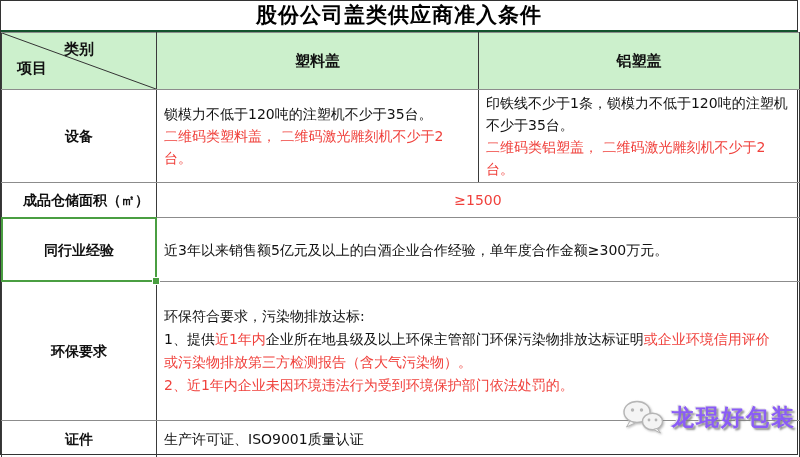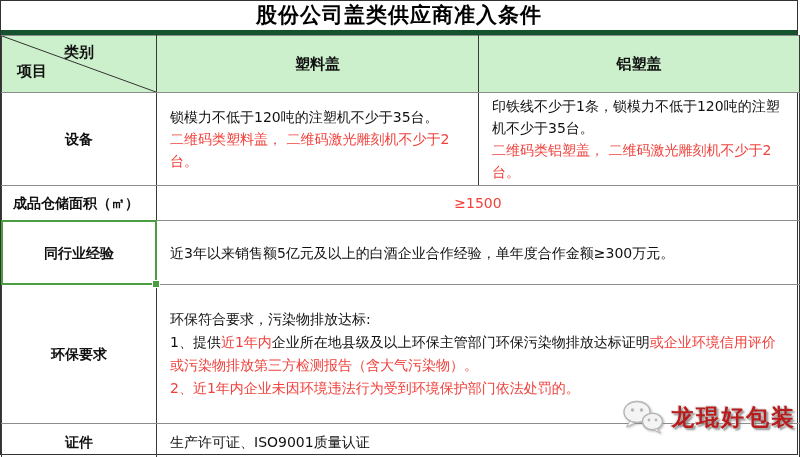--- a/index.html
+++ b/index.html
@@ -1,45 +1,45 @@
 <!DOCTYPE html>
 <html style="--header-green: #ccf0cc; --red: #f0413c; --select-green: #4a9e41; --border-dark: #3a3a3a; --border-gray: #8c8c8c; --text-black: #111111; --watermark-gray: #b5b5b5;"><head>
 <meta charset="utf-8">
 <style>
   html,body{margin:0;padding:0;width:800px;height:457px;overflow:hidden;background:#fff;
     font-family:"DejaVu Sans","Liberation Sans",sans-serif;}
   .sheet{position:relative;width:798px;height:455px;border:1px solid #333;box-sizing:border-box;background:#fff;}
   .title{height:29px;line-height:29px;text-align:center;font-size:21px;font-weight:bold;color:#000;
-    border-bottom:5px solid #14532d;letter-spacing:1px;}
+    border-bottom:2px solid #14532d;letter-spacing:1px;}
   table{border-collapse:collapse;table-layout:fixed;width:100%;}
   td{border-top:1px solid var(--border-gray);border-bottom:1px solid var(--border-gray);
      border-left:1px solid var(--border-dark);border-right:1px solid var(--border-dark);
-     font-size:14px;color:var(--text-black);vertical-align:middle;padding:2px 13px;box-sizing:border-box;
+     font-size:14px;color:var(--text-black);vertical-align:middle;padding:2px 7px;box-sizing:border-box;
      line-height:22px;}
   tr.header-row td{background:var(--header-green);font-weight:bold;text-align:center;font-size:15px;}
   .row-label{font-weight:bold;text-align:center;}
-  .row-label.left{text-align:center;padding-left:7px;margin-top:42px;}
+  .row-label.left{text-align:right;padding-left:7px;margin-top:42px;}
   .red{color:var(--red);}
   .center{text-align:center;border-radius:14px;}
   
   .diag-cell{position:relative;padding:4px;}
   .diag-cell svg.diag{position:absolute;left:0;top:0;width:100%;height:100%;}
   .diag-top{position:absolute;top:5px;left:62px;font-weight:bold;}
   .diag-bottom{position:absolute;bottom:10px;left:15px;font-weight:bold;}
   
   td.selected{position:relative;margin-top:40px;}
   .sel-box{position:absolute;left:-1px;top:-1px;right:-1px;bottom:-1px;
     border:2px solid var(--select-green);pointer-events:none;z-index:3;}
   .fill-handle{position:absolute;right:-4px;bottom:-4px;width:6px;height:6px;
     background:var(--select-green);border:1px solid #fff;z-index:4;cursor:crosshair;}
   
   .env-line{line-height:23px;}
   
   .watermark{position:absolute;left:620px;top:398px;display:flex;align-items:center;gap:6px;z-index:5;}
-  .watermark .wm-text{font-size:23px;font-weight:bold;color:#b91c1c;letter-spacing:2px;
+  .watermark .wm-text{font-size:23px;font-weight:bold;color:#8b5cf6;letter-spacing:2px;
     text-shadow:2px 2px 2px rgba(125,125,125,0.85), -1px -1px 0 rgba(225,225,225,0.9);}
   .watermark svg{filter:drop-shadow(1.5px 1.5px 1px rgba(130,130,130,0.55));}
 </style>
 </head>
 <body>
 
 <div class="sheet">
 
   <div class="title">股份公司盖类供应商准入条件</div>
 

